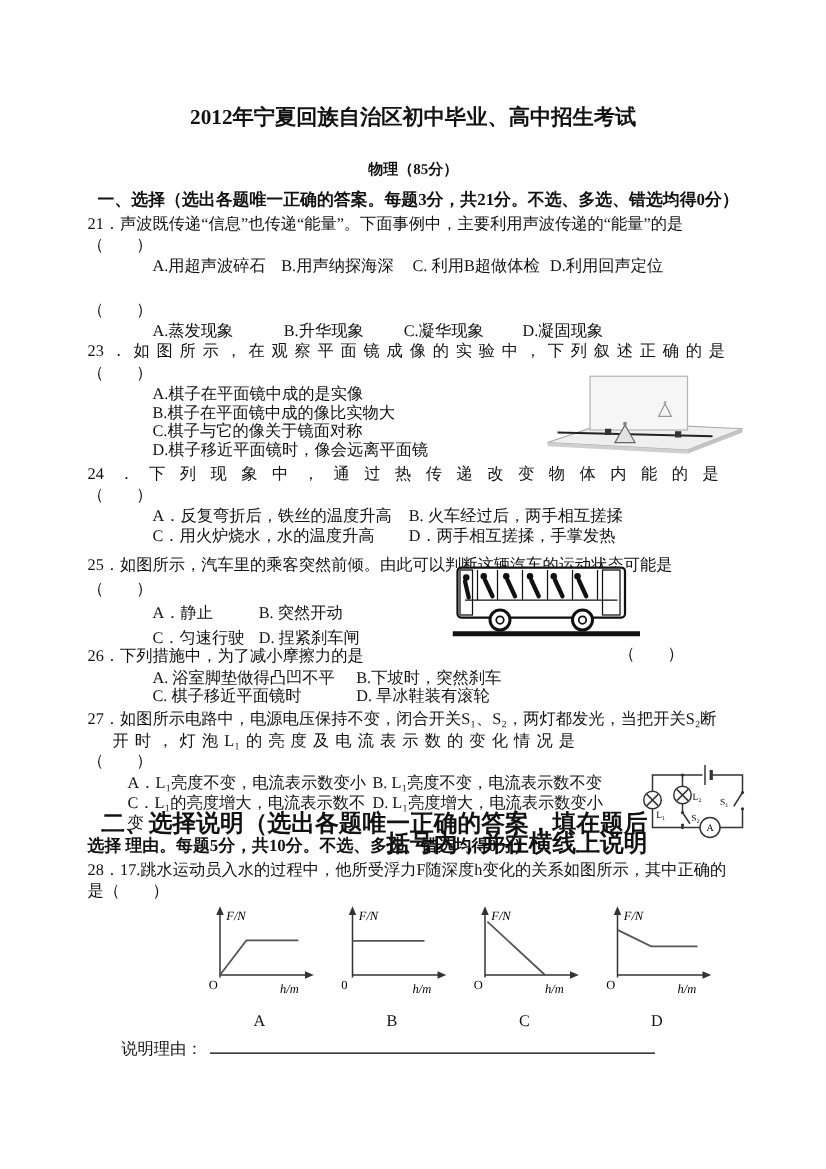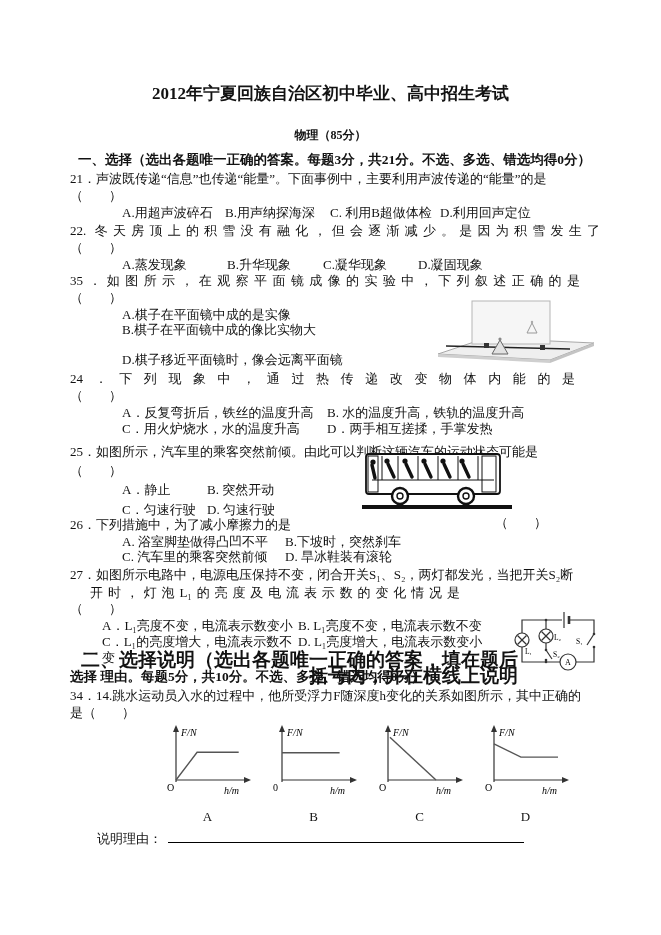--- a/index.html
+++ b/index.html
@@ -28,30 +28,30 @@
   <div class="abs center b" style="top:127px;font-size:12px;">物理（85分）</div>
 
   <div class="abs b" style="top:152px;left:78px;width:540px;font-size:13.5px;">一、选择（选出各题唯一正确的答案。每题3分，共21分。不选、多选、错选均得0分）</div>
 
   <div class="abs" style="top:171px;left:70px;width:532px;">21．声波既传递“信息”也传递“能量”。下面事例中，主要利用声波传递的“能量”的是</div>
   <div class="abs" style="top:188px;left:70px;">（　　）</div>
   <div class="abs" style="top:205px;left:122px;width:500px;">
     <span class="col" style="width:103px;">A.用超声波碎石</span><span class="col" style="width:105px;">B.用声纳探海深</span><span class="col" style="width:110px;">C. 利用B超做体检</span><span class="col">D.利用回声定位</span>
   </div>
 
-  <div class="abs just" style="top:223px;left:70px;width:530px;">22. 冬天房顶上的积雪没有融化，但会逐渐减少。是因为积雪发生了</div>
   <div class="abs" style="top:240px;left:70px;">（　　）</div>
   <div class="abs" style="top:257px;left:122px;width:500px;">
     <span class="col" style="width:105px;">A.蒸发现象</span><span class="col" style="width:96px;">B.升华现象</span><span class="col" style="width:95px;">C.凝华现象</span><span class="col">D.凝固现象</span>
   </div>
 
-  <div class="abs just" style="top:273px;left:70px;width:510px;">35．如图所示，在观察平面镜成像的实验中，下列叙述正确的是</div>
+  <div class="abs just" style="top:273px;left:70px;width:510px;">23．如图所示，在观察平面镜成像的实验中，下列叙述正确的是</div>
   <div class="abs" style="top:290px;left:70px;">（　　）</div>
   <div class="abs" style="top:307px;left:122px;">A.棋子在平面镜中成的是实像</div>
   <div class="abs" style="top:322px;left:122px;">B.棋子在平面镜中成的像比实物大</div>
+  <div class="abs" style="top:337px;left:122px;">C.棋子与它的像关于镜面对称</div>
   <div class="abs" style="top:352px;left:122px;">D.棋子移近平面镜时，像会远离平面镜</div>
 
   <div class="abs" style="top:296px;left:428px;">
     <svg width="172" height="78" viewBox="0 0 172 78">
       <polygon points="10,58 122,64 166,47 58,42" fill="#efefef" stroke="#a8a8a8" stroke-width="1"></polygon>
       <polygon points="10,58 122,64 122,67 10,61" fill="#cfcfcf" stroke="none"></polygon>
       <polygon points="122,64 166,47 166,50 122,67" fill="#c4c4c4" stroke="none"></polygon>
       <rect x="44" y="5" width="78" height="43" fill="#f6f6f6" stroke="#b5b5b5" stroke-width="1"></rect>
       <line x1="18" y1="50" x2="142" y2="53" stroke="#222" stroke-width="1.6"></line>
       <rect x="56" y="47" width="5" height="5" fill="#333"></rect>
@@ -59,33 +59,33 @@
       <polygon points="72,44 64,58 80,58" fill="#e2e2e2" stroke="#666" stroke-width="1"></polygon>
       <circle cx="72" cy="43" r="1.6" fill="#888"></circle>
       <polygon points="104,27 99,37 109,37" fill="none" stroke="#999" stroke-width="1"></polygon>
       <circle cx="104" cy="26" r="1.2" fill="#aaa"></circle>
     </svg>
   </div>
 
   <div class="abs just" style="top:371px;left:70px;width:505px;">24．下列现象中，通过热传递改变物体内能的是</div>
   <div class="abs" style="top:388px;left:70px;">（　　）</div>
   <div class="abs" style="top:405px;left:122px;">
-    <span class="col" style="width:205px;">A．反复弯折后，铁丝的温度升高</span><span class="col">B. 水的温度升高，铁轨的温度升高</span>
+    <span class="col" style="width:205px;">A．反复弯折后，铁丝的温度升高</span><span class="col">B. 火车经过后，两手相互搓揉</span>
   </div>
   <div class="abs" style="top:421px;left:122px;">
     <span class="col" style="width:205px;">C．用火炉烧水，水的温度升高</span><span class="col">D．两手相互搓揉，手掌发热</span>
   </div>
 
   <div class="abs" style="top:444px;left:70px;width:540px;">25．如图所示，汽车里的乘客突然前倾。由此可以判断这辆汽车的运动状态可能是</div>
   <div class="abs" style="top:463px;left:70px;">（　　）</div>
   <div class="abs" style="top:482px;left:122px;">
     <span class="col" style="width:85px;">A．静止</span><span class="col">B. 突然开动</span>
   </div>
   <div class="abs" style="top:502px;left:122px;">
-    <span class="col" style="width:85px;">C．匀速行驶</span><span class="col">D. 匀速行驶</span>
+    <span class="col" style="width:85px;">C．匀速行驶</span><span class="col">D. 捏紧刹车闸</span>
   </div>
 
   <div class="abs" style="top:448px;left:362px;">
     <svg width="150" height="62" viewBox="0 0 150 62">
       <rect x="4" y="6" width="134" height="40" rx="3" fill="#fff" stroke="#111" stroke-width="1.8"></rect>
       <line x1="10" y1="32" x2="132" y2="32" stroke="#111" stroke-width="1"></line>
       <line x1="20" y1="8" x2="20" y2="32" stroke="#111" stroke-width="1"></line>
       <line x1="36" y1="8" x2="36" y2="32" stroke="#111" stroke-width="1"></line>
       <line x1="56" y1="8" x2="56" y2="32" stroke="#111" stroke-width="1"></line>
       <line x1="76" y1="8" x2="76" y2="32" stroke="#111" stroke-width="1"></line>
@@ -116,21 +116,21 @@
       <rect x="0" y="57" width="150" height="4" fill="#111"></rect>
     </svg>
   </div>
 
   <div class="abs" style="top:517px;left:70px;">26．下列措施中，为了减小摩擦力的是</div>
   <div class="abs" style="top:515px;left:495px;">（　　）</div>
   <div class="abs" style="top:534px;left:122px;">
     <span class="col" style="width:163px;">A. 浴室脚垫做得凸凹不平</span><span class="col">B.下坡时，突然刹车</span>
   </div>
   <div class="abs" style="top:549px;left:122px;">
-    <span class="col" style="width:163px;">C. 汽车里的乘客突然前倾</span><span class="col">D. 旱冰鞋装有滚轮</span>
+    <span class="col" style="width:163px;">C. 棋子移近平面镜时</span><span class="col">D. 旱冰鞋装有滚轮</span>
   </div>
 
   <div class="abs" style="top:567px;left:70px;width:535px;">27．如图所示电路中，电源电压保持不变，闭合开关S₁、S₂，两灯都发光，当把开关S₂断</div>
   <div class="abs just" style="top:585px;left:90px;width:370px;">开时，灯泡L₁的亮度及电流表示数的变化情况是</div>
   <div class="abs" style="top:601px;left:70px;">（　　）</div>
   <div class="abs" style="top:618px;left:102px;">
     <span class="col" style="width:196px;">A．L₁亮度不变，电流表示数变小</span><span class="col">B. L₁亮度不变，电流表示数不变</span>
   </div>
   <div class="abs" style="top:634px;left:102px;">
     <span class="col" style="width:196px;">C．L₁的亮度增大，电流表示数不变</span><span class="col">D. L₁亮度增大，电流表示数变小</span>
@@ -170,21 +170,21 @@
       <text x="42" y="36" font-size="7.5">L₂</text>
       <text x="41" y="53" font-size="7.5">S₂</text>
       <text x="64" y="40" font-size="7.5">S₁</text>
       <text x="56" y="61" font-size="8" text-anchor="middle">A</text>
     </svg>
   </div>
 
   <div class="abs b" style="top:652px;left:78px;width:440px;font-size:19px;text-align:right;">二、选择说明（选出各题唯一正确的答案，填在题后括号内，并在横线上说明</div>
   <div class="abs b" style="top:669px;left:70px;width:440px;font-size:13.5px;">选择 理由。每题5分，共10分。不选、多选、错选均得0分）</div>
 
-  <div class="abs" style="top:688px;left:70px;width:535px;">34．14.跳水运动员入水的过程中，他所受浮力F随深度h变化的关系如图所示，其中正确的</div>
+  <div class="abs" style="top:688px;left:70px;width:535px;">28．17.跳水运动员入水的过程中，他所受浮力F随深度h变化的关系如图所示，其中正确的</div>
   <div class="abs" style="top:705px;left:70px;">是（　　）</div>
 
   <div class="abs graph-row" style="top:722px;left:160px;">
     <div>
       <svg width="95" height="80" viewBox="0 0 95 80">
         <line x1="16" y1="60" x2="16" y2="7" stroke="#333" stroke-width="1.2"></line>
         <polygon points="13,10 16,3 19,10" fill="#333"></polygon>
         <line x1="16" y1="58" x2="86" y2="58" stroke="#333" stroke-width="1.2"></line>
         <polygon points="84,55 91,58 84,61" fill="#333"></polygon>
         <polyline class="curve" points="16.0,58.0 37.1,30.3 78.7,30.3" fill="none" stroke="#555" stroke-width="1.4"></polyline>

